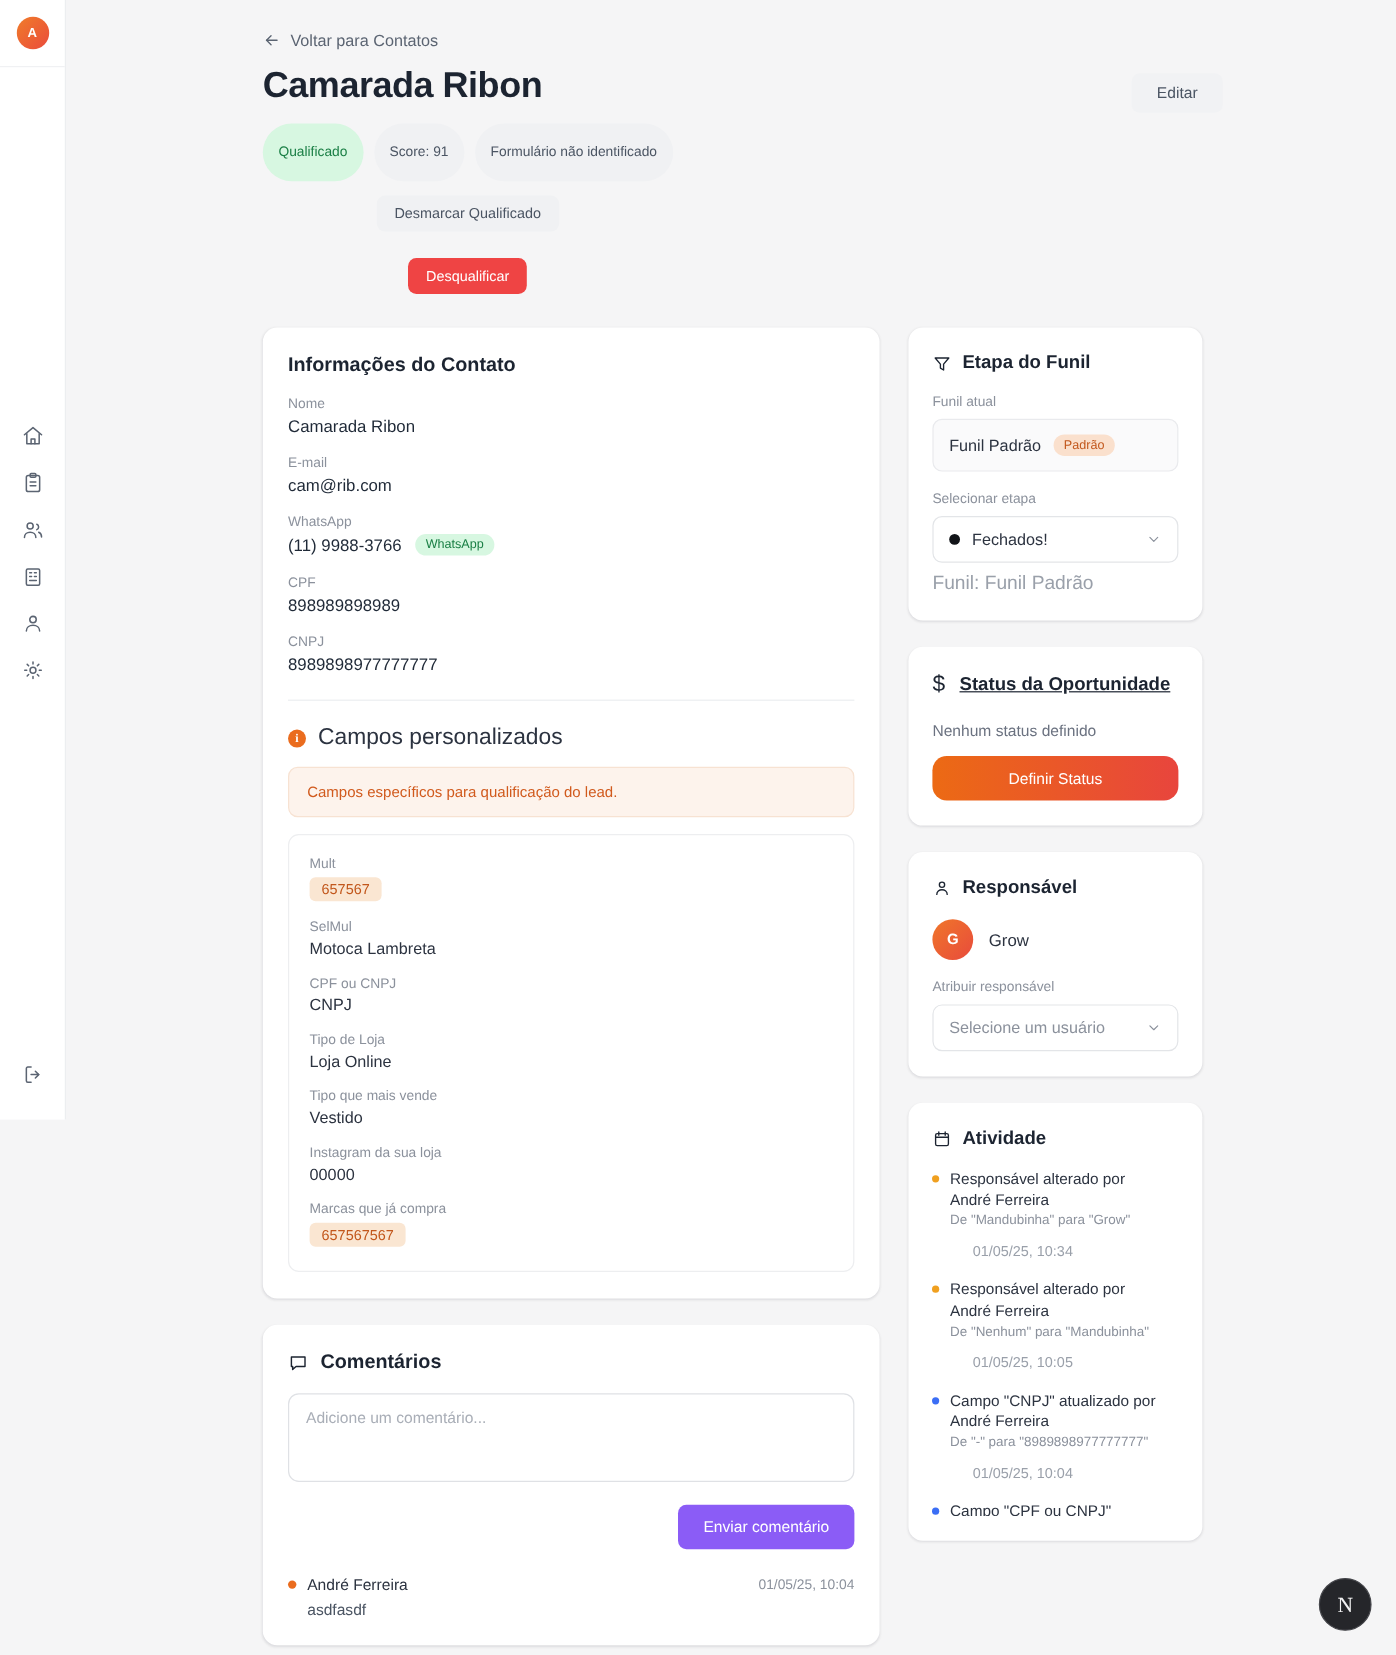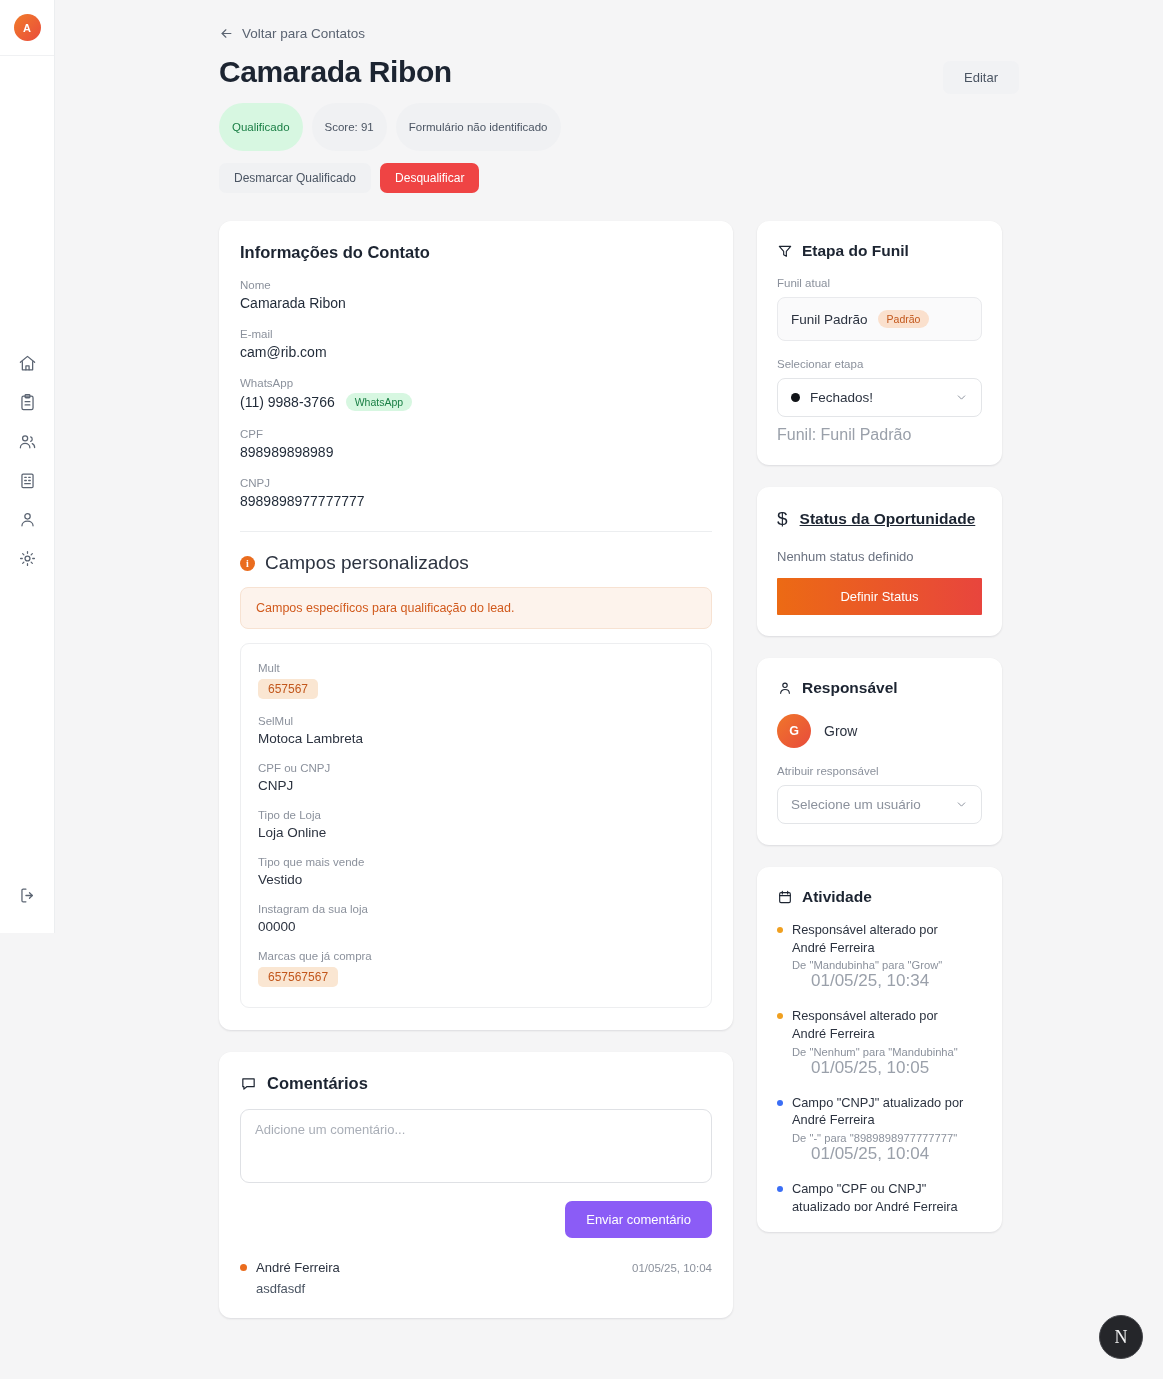--- a/index.html
+++ b/index.html
@@ -48,21 +48,21 @@
   .title-row { display: flex; align-items: flex-start; justify-content: space-between; margin-top: 14px; }
   h1.page-title { font-size: 30px; font-weight: 700; color: #1c2431; letter-spacing: -0.4px; }
   .btn-editar { background: #f1f2f4; color: #4b5563; border: none; border-radius: 7px;
                 font-size: 13px; padding: 9px 21px; cursor: pointer; font-family: inherit; margin-top:6px;}
 
   .chips { display: flex; align-items: center; gap: 9px; margin-top: 14px; }
   .chip { font-size: 11.5px; border-radius: 999px; padding: 18px 13px; }
   .chip.green { background: #d7f7e1; color: #1a7f45; }
   .chip.grey  { background: #f0f1f3; color: #4b5563; }
 
-  .actions { display: flex; align-items: center; gap: 9px; margin-top: 12px; }
+  .actions { display: flex; align-items: center; gap: 22px; margin-top: 12px; flex-direction: column; }
   .btn-sm { font-size: 12px; border: none; border-radius: 7px; padding: 8px 15px;
             cursor: pointer; font-family: inherit; }
   .btn-grey { background: #f0f1f3; color: #4b5563; }
   .btn-red  { background: #ef4444; color: #ffffff; }
 
   .columns { display: flex; gap: 24px; margin-top: 28px; align-items: flex-start; }
   .col-main { width: 514px; }
   .col-side { width: 245px; }
 
   .card { background: #ffffff; border-radius: 12px; box-shadow: 0 1px 2px rgba(16,24,40,.06),
@@ -134,42 +134,42 @@
   .select-box .sel-label.ph { color: #8b919c; }
   .dot-black { width: 9px; height: 9px; border-radius: 50%; background: #111418; flex:0 0 9px; }
   .chev { width: 13px; height: 13px; stroke: #8b919c; fill: none; stroke-width: 1.8;
           stroke-linecap: round; stroke-linejoin: round; }
   .funnel-foot { font-size: 16px; color: #9aa0aa; margin-top: 9px; }
 
   .status-title-wrap { display:flex; align-items:center; gap:12px; }
   .status-title-wrap .dollar { font-size: 19px; color:#1c2431; font-weight:400; }
   .status-title { font-size: 15.5px; font-weight: 700; color: #1c2431; line-height: 1.28; text-decoration: underline; }
   .status-none { font-size: 13px; color: #6b7280; margin-top: 19px; }
-  .btn-definir { margin-top: 14px; width: 100%; border: none; border-radius: 1px;
+  .btn-definir { margin-top: 14px; width: 100%; border: none; border-radius: 12px;
                  background: linear-gradient(90deg, #ec6a14 0%, #e8453d 100%);
                  color: #fff; font-size: 13px; padding: 11px 0; cursor: pointer; font-family: inherit; }
 
   .resp-row { display: flex; align-items: center; gap: 13px; margin-top: 17px; }
   .avatar-g { width: 34px; height: 34px; border-radius: 50%;
               background: linear-gradient(135deg, #f0762a 0%, #e84b3c 100%);
               color: #fff; font-size: 12.5px; font-weight: 600;
               display: flex; align-items: center; justify-content: center; }
   .resp-name { font-size: 14px; color: #2c3340; }
 
   .act-list { margin-top: 15px; max-height: 290px; overflow-y: auto; padding-right: 14px;
               position: relative; }
   .act-list::-webkit-scrollbar { width: 6px; }
   .act-list::-webkit-scrollbar-track { background: #f6f6f7; border-radius: 3px; }
   .act-list::-webkit-scrollbar-thumb { background: #d9dbdf; border-radius: 3px; }
   .act-item { display: flex; gap: 9px; margin-bottom: 16px; }
   .act-bullet { width: 6px; height: 6px; border-radius: 50%; margin-top: 6px; flex: 0 0 6px; }
   .act-text { flex: 1; }
   .act-title { font-size: 12.8px; color: #2c3340; line-height: 1.38; }
   .act-detail { font-size: 11.2px; color: #8b919c; margin-top: 3px; }
-  .act-time { font-size: 17px; color: #9aa0aa; margin-top: 0; padding-left: 19px; }
+  .act-time { font-size: 12px; color: #9aa0aa; margin-top: 12px; padding-left: 19px; }
 
   .fab { position: absolute; right: 20px; bottom: 20px; width: 44px; height: 44px;
          border-radius: 50%; background: #25262a; border: 1.5px solid #45464b;
          color: #f2f2f3; font-size: 18px; display: flex; align-items: center;
          justify-content: center; cursor: pointer; font-family: "Liberation Serif", serif; }
 </style>
 </head>
 <body>
 
 <div class="app">

